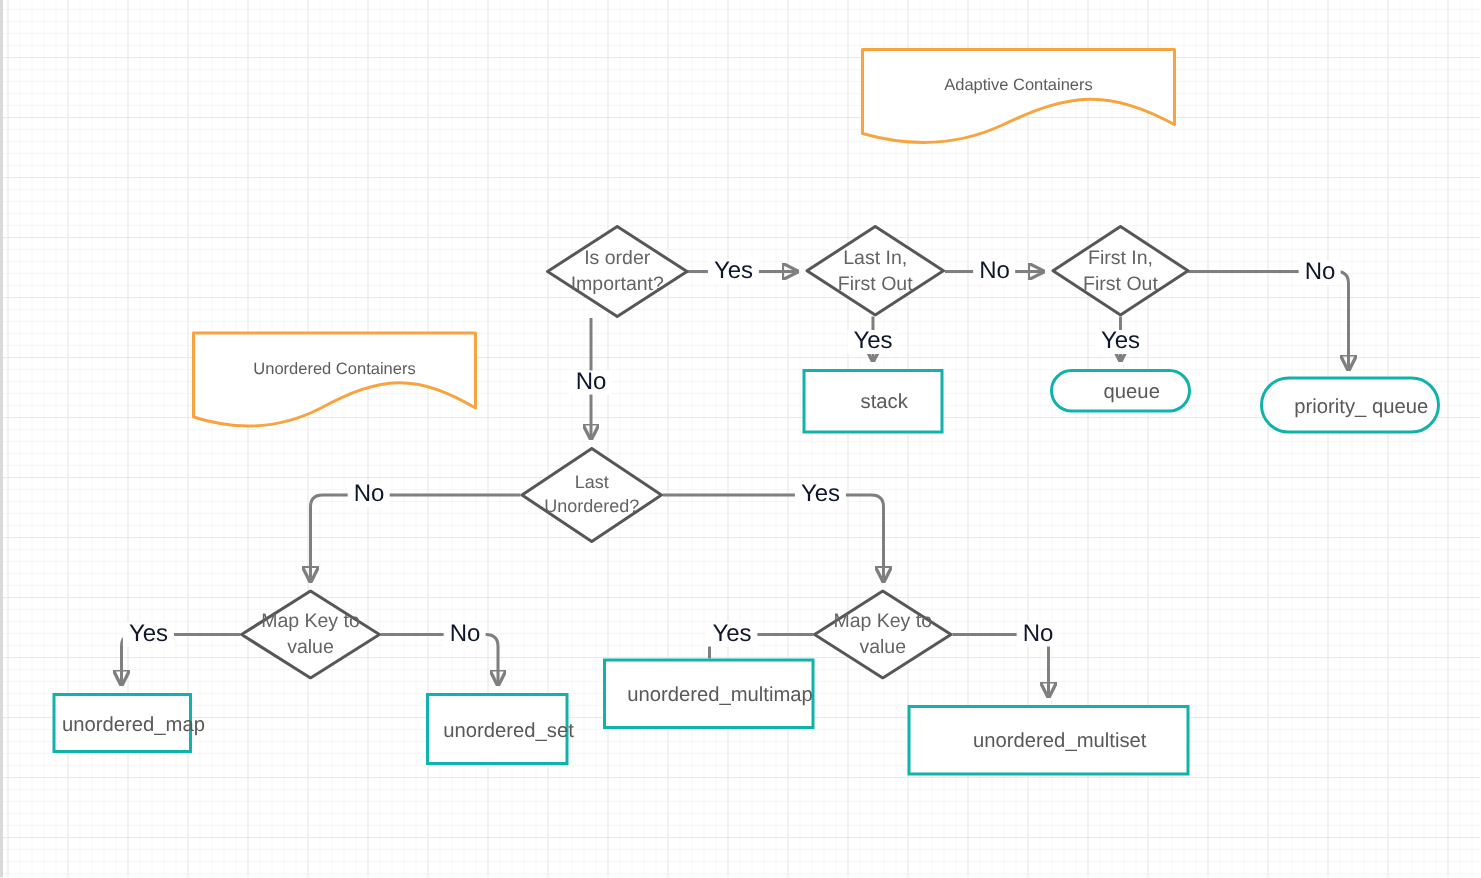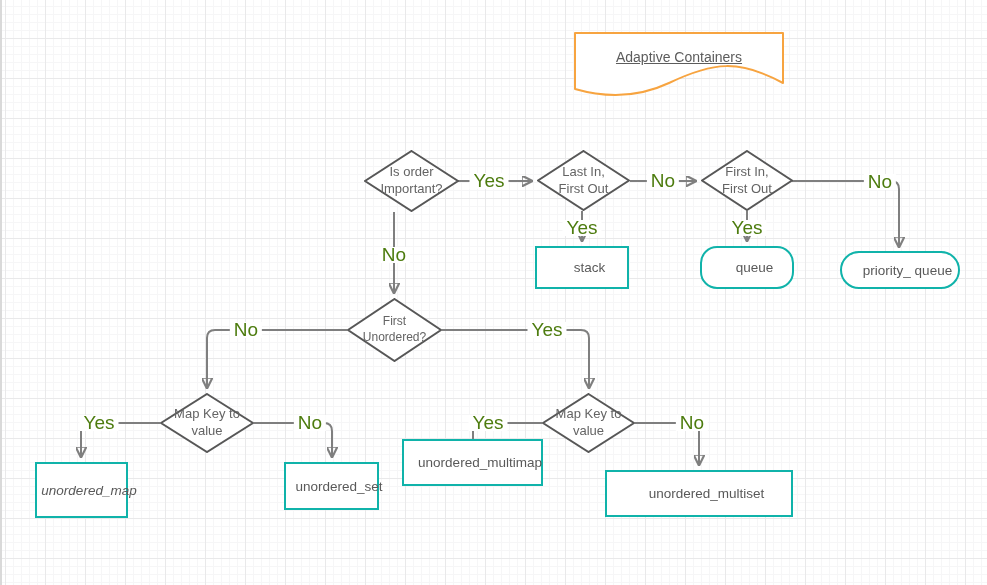--- a/index.html
+++ b/index.html
@@ -19,21 +19,21 @@
       linear-gradient(#f6f6f7 1px, transparent 1px),
       linear-gradient(90deg, #f6f6f7 1px, transparent 1px);
     background-size: 40px 40px, 40px 40px, 8px 8px, 8px 8px;
     background-position: 3px -2px, 3px -2px, 3px -2px, 3px -2px;
   }
   svg.edges { position: absolute; left: 0; top: 0; width: 987px; height: 585px; }
   svg.edges path { fill: none; stroke: #7f7f7f; stroke-width: 2; }
 
   .node { position: absolute; display: flex; align-items: center; justify-content: center; text-align: center; }
 
-  .doc { color: #5c5c5c; font-size: 14px; text-decoration: underline; }
+  .doc { color: #5c5c5c; font-size: 11px; }
   .doc svg { position: absolute; left: 0; top: 0; width: 100%; height: 100%; }
   .doc .label { position: relative; margin-bottom: 14px; }
 
   .diamond { color: #646464; font-size: 13px; line-height: 1.3; }
   .diamond svg { position: absolute; left: 0; top: 0; width: 100%; height: 100%; }
   .diamond .label { position: relative; }
   .diamond .label span { display: block; }
   .diamond.small { font-size: 12px; }
 
   .rbox {
@@ -42,22 +42,22 @@
     color: #595959;
     font-size: 13.5px;
     white-space: nowrap;
     padding-left: 15px;
   }
 
   .elabel {
     position: absolute;
     transform: translate(-50%, -50%);
     background: #ffffff;
-    color: #4d7c0f;
-    font-size: 19px;
+    color: #0f172a;
+    font-size: 16px;
     padding: 0 4px;
     line-height: 16px;
     white-space: nowrap;
   }
 </style>
 </head>
 <body>
 
 <div class="canvas">
 
@@ -81,20 +81,26 @@
     <path d="M633 423 H689 Q697 423 697 431 V464" marker-end="url(#arrow)"></path>
   </svg>
 
   <div class="node doc" style="left:571px; top:31px; width:212px; height:66px;">
     <svg viewBox="0 0 212 66" preserveAspectRatio="none">
       <path d="M2 2 H210 V52 C166 28, 140 31, 96 52 C62 68, 30 66, 2 58 Z" fill="#ffffff" stroke="#f7a440" stroke-width="2" stroke-linejoin="round"></path>
     </svg>
     <span class="label">Adaptive Containers</span>
   </div>
 
+  <div class="node doc" style="left:125px; top:220px; width:192px; height:66px;">
+    <svg viewBox="0 0 192 66" preserveAspectRatio="none">
+      <path d="M2 2 H190 V52 C150 28, 126 31, 87 52 C56 68, 27 66, 2 58 Z" fill="#ffffff" stroke="#f7a440" stroke-width="2" stroke-linejoin="round"></path>
+    </svg>
+    <span class="label">Unordered Containers</span>
+  </div>
 
   <div class="node diamond" style="left:362px; top:150px; width:95px; height:62px;">
     <svg viewBox="0 0 95 62" preserveAspectRatio="none">
       <polygon points="47.5,1 94,31 47.5,61 1,31" fill="#ffffff" stroke="#575757" stroke-width="2"></polygon>
     </svg>
     <div class="label">
       <span>Is order</span>
       <span>Important?</span>
     </div>
   </div>
@@ -117,21 +123,21 @@
       <span>First In,</span>
       <span>First Out</span>
     </div>
   </div>
 
   <div class="node diamond small" style="left:345px; top:298px; width:95px; height:64px;">
     <svg viewBox="0 0 95 64" preserveAspectRatio="none">
       <polygon points="47.5,1 94,32 47.5,63 1,32" fill="#ffffff" stroke="#575757" stroke-width="2"></polygon>
     </svg>
     <div class="label">
-      <span>First</span>
+      <span>Last</span>
       <span>Unordered?</span>
     </div>
   </div>
 
   <div class="node diamond" style="left:158px; top:393px; width:94px; height:60px;">
     <svg viewBox="0 0 94 60" preserveAspectRatio="none">
       <polygon points="47,1 93,30 47,59 1,30" fill="#ffffff" stroke="#575757" stroke-width="2"></polygon>
     </svg>
     <div class="label">
       <span>Map Key to</span>
@@ -145,27 +151,27 @@
     </svg>
     <div class="label">
       <span>Map Key to</span>
       <span>value</span>
     </div>
   </div>
 
   <div class="node rbox" style="left:533px; top:246px; width:94px; height:43px;">
     <span>stack</span>
   </div>
-  <div class="node rbox" style="left:698px; top:246px; width:94px; height:43px;border-radius:17px;">
+  <div class="node rbox" style="left:698px; top:246px; width:94px; height:29px;border-radius:17px;">
     <span>queue</span>
   </div>
   <div class="node rbox" style="left:838px; top:251px; width:120px; height:38px;border-radius:19px;">
     <span>priority_ queue</span>
   </div>
-  <div class="node rbox" style="left:33px; top:462px; width:93px; height:56px;font-style:italic;">
+  <div class="node rbox" style="left:33px; top:462px; width:93px; height:40px;">
     <span>unordered_map</span>
   </div>
   <div class="node rbox" style="left:282px; top:462px; width:95px; height:48px;">
     <span>unordered_set</span>
   </div>
   <div class="node rbox" style="left:400px; top:439px; width:141px; height:47px;">
     <span>unordered_multimap</span>
   </div>
   <div class="node rbox" style="left:603px; top:470px; width:188px; height:47px;">
     <span>unordered_multiset</span>

